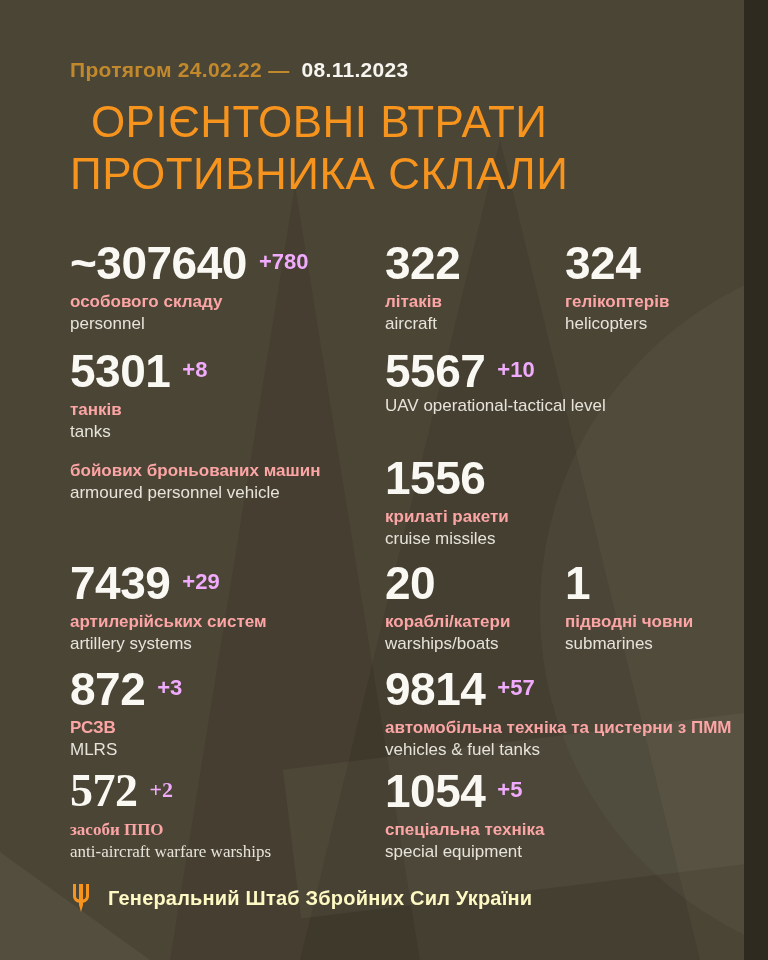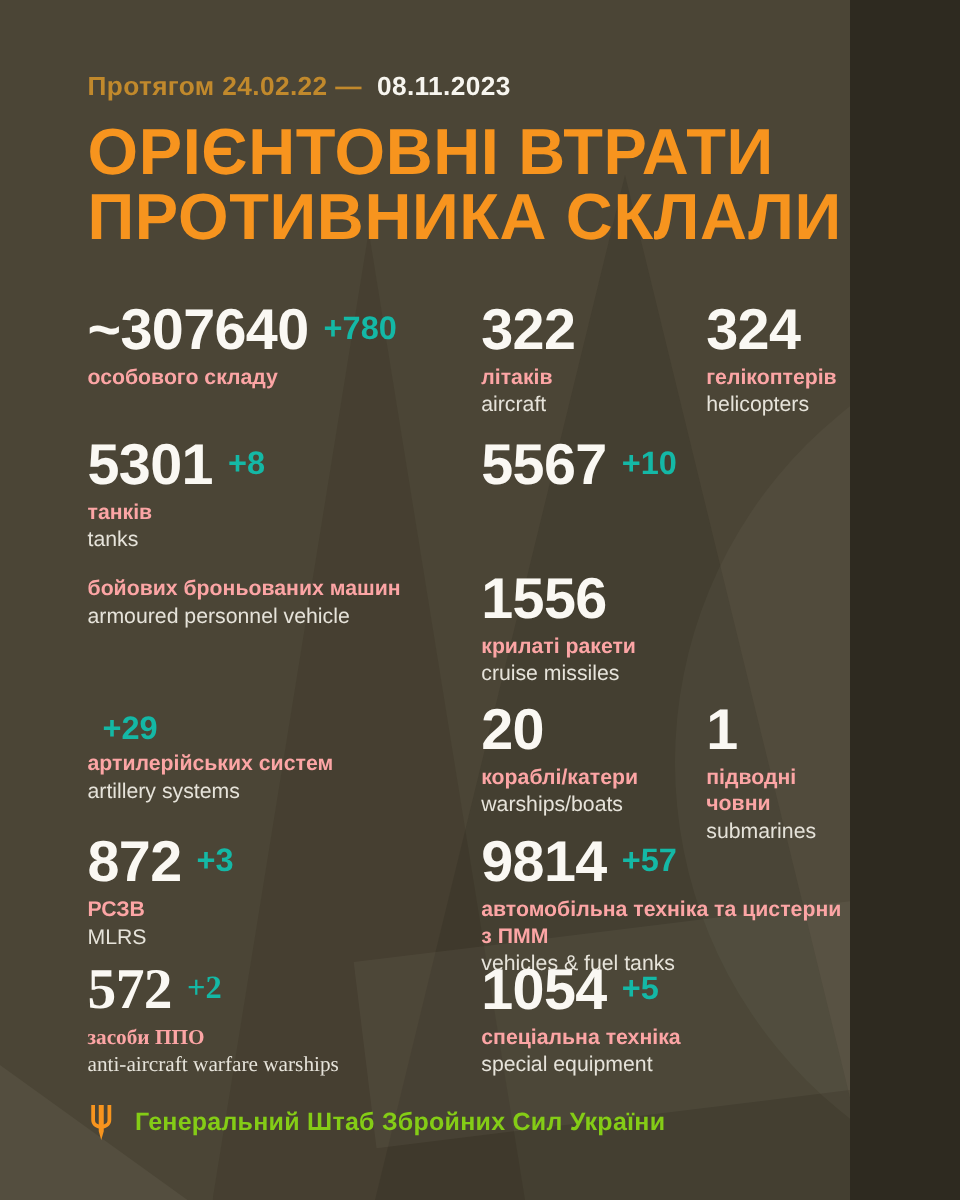--- a/index.html
+++ b/index.html
@@ -1,56 +1,56 @@
 <!DOCTYPE html>
 <html><head>
 <meta charset="utf-8">
 <style>
   html,body{margin:0;padding:0;background:#2e2a20;}
   #canvas{
-    position:relative;width:680px;height:960px;overflow:hidden;
+    position:relative;width:744px;height:960px;overflow:hidden;
     background:#4b4536;
     font-family:"Liberation Sans",sans-serif;
   }
   
   .wm{position:absolute;z-index:0;pointer-events:none;}
   .wm-tri1{left:170px;top:185px;width:250px;height:775px;
     clip-path:polygon(50% 0,0 100%,100% 100%);background:rgba(25,21,12,0.10);}
   .wm-tri2{left:300px;top:140px;width:400px;height:820px;
     clip-path:polygon(50% 0,0 100%,100% 100%);background:rgba(25,21,12,0.13);}
   .wm-arc{left:540px;top:250px;width:720px;height:720px;border-radius:50%;
     background:rgba(255,250,232,0.035);}
   .wm-band{left:290px;top:735px;width:560px;height:150px;transform:rotate(-7deg);
     background:rgba(255,250,232,0.045);}
   .wm-corner{left:0;top:852px;width:150px;height:108px;
     clip-path:polygon(0 0,0 100%,100% 100%);background:rgba(255,250,232,0.05);}
   
   .layer{position:absolute;z-index:2;}
   .dateline{left:70px;top:58px;font-size:21px;font-weight:600;letter-spacing:.3px;}
   .date-prefix{color:#c1892c;}
   .date-current{color:#f7f5ef;font-weight:700;margin-left:6px;}
-  .title{left:70px;top:96px;color:#f7941e;font-size:52px;font-weight:700;
-    line-height:52px;letter-spacing:.5px;}
+  .title{left:70px;top:96px;color:#f7941e;font-size:44px;font-weight:400;
+    line-height:52px;letter-spacing:.5px;text-align:center;}
   .stat{position:absolute;z-index:2;}
   .numrow{display:flex;align-items:flex-start;}
   .num{color:#faf8f3;font-size:46px;font-weight:700;line-height:46px;letter-spacing:-.5px;}
-  .delta{color:#14b8a6;font-size:26px;font-weight:700;line-height:26px;
+  .delta{color:#f0abfc;font-size:22px;font-weight:700;line-height:26px;
     margin-left:12px;margin-top:9px;letter-spacing:0;}
   .luk{color:#fca5a5;font-size:17px;font-weight:700;margin-top:5px;line-height:21px;}
   .len{color:#e6e3da;font-size:17px;font-weight:400;margin-top:1px;line-height:21px;}
   
   #b0{left:70px;top:240px;}  #b1{left:385px;top:240px;}  #b2{left:565px;top:240px;}
   #b3{left:70px;top:348px;}  #b4{left:385px;top:348px;}
   #b5{left:70px;top:455px;}  #b6{left:385px;top:455px;}
   #b7{left:70px;top:560px;}  #b8{left:385px;top:560px;}  #b9{left:565px;top:560px;}
   #b10{left:70px;top:666px;} #b11{left:385px;top:666px;}
   #b12{left:70px;top:768px;font-family:Liberation Serif, serif;} #b13{left:385px;top:768px;}
   .footer{left:70px;top:884px;display:flex;align-items:center;}
   .tryzub{width:22px;height:28px;flex:0 0 auto;}
-  .org{color:#84cc16;font-size:20px;font-weight:700;margin-left:16px;letter-spacing:.2px;}
+  .org{color:#fef9c3;font-size:20px;font-weight:700;margin-left:16px;letter-spacing:.2px;}
 </style>
 </head>
 <body>
 
 <div id="canvas">
 
   <div class="wm wm-tri1"></div>
   <div class="wm wm-tri2"></div>
   <div class="wm wm-arc"></div>
   <div class="wm wm-band"></div>
@@ -65,20 +65,21 @@
     <div>ОРІЄНТОВНІ ВТРАТИ</div>
     <div>ПРОТИВНИКА СКЛАЛИ</div>
   </div>
 
   <div class="stat" id="b0">
     <div class="numrow">
         <span class="num">~307640</span>
         <span class="delta">+780</span>
       </div>
     <div class="luk">особового складу</div>
+    <div class="len">personnel</div>
   </div>
 
   <div class="stat" id="b1">
     <div class="numrow">
         <span class="num">322</span>
         <span class="delta"></span>
       </div>
     <div class="luk">літаків</div>
     <div class="len">aircraft</div>
   </div>
@@ -99,38 +100,40 @@
       </div>
     <div class="luk">танків</div>
     <div class="len">tanks</div>
   </div>
 
   <div class="stat" id="b4">
     <div class="numrow">
         <span class="num">5567</span>
         <span class="delta">+10</span>
       </div>
+    <div class="len">UAV operational-tactical level</div>
   </div>
 
   <div class="stat" id="b5">
     <div class="luk">бойових броньованих машин</div>
     <div class="len">armoured personnel vehicle</div>
   </div>
 
   <div class="stat" id="b6">
     <div class="numrow">
         <span class="num">1556</span>
         <span class="delta"></span>
       </div>
     <div class="luk">крилаті ракети</div>
     <div class="len">cruise missiles</div>
   </div>
 
   <div class="stat" id="b7">
     <div class="numrow">
+        <span class="num">7439</span>
         <span class="delta">+29</span>
       </div>
     <div class="luk">артилерійських систем</div>
     <div class="len">artillery systems</div>
   </div>
 
   <div class="stat" id="b8">
     <div class="numrow">
         <span class="num">20</span>
         <span class="delta"></span>

